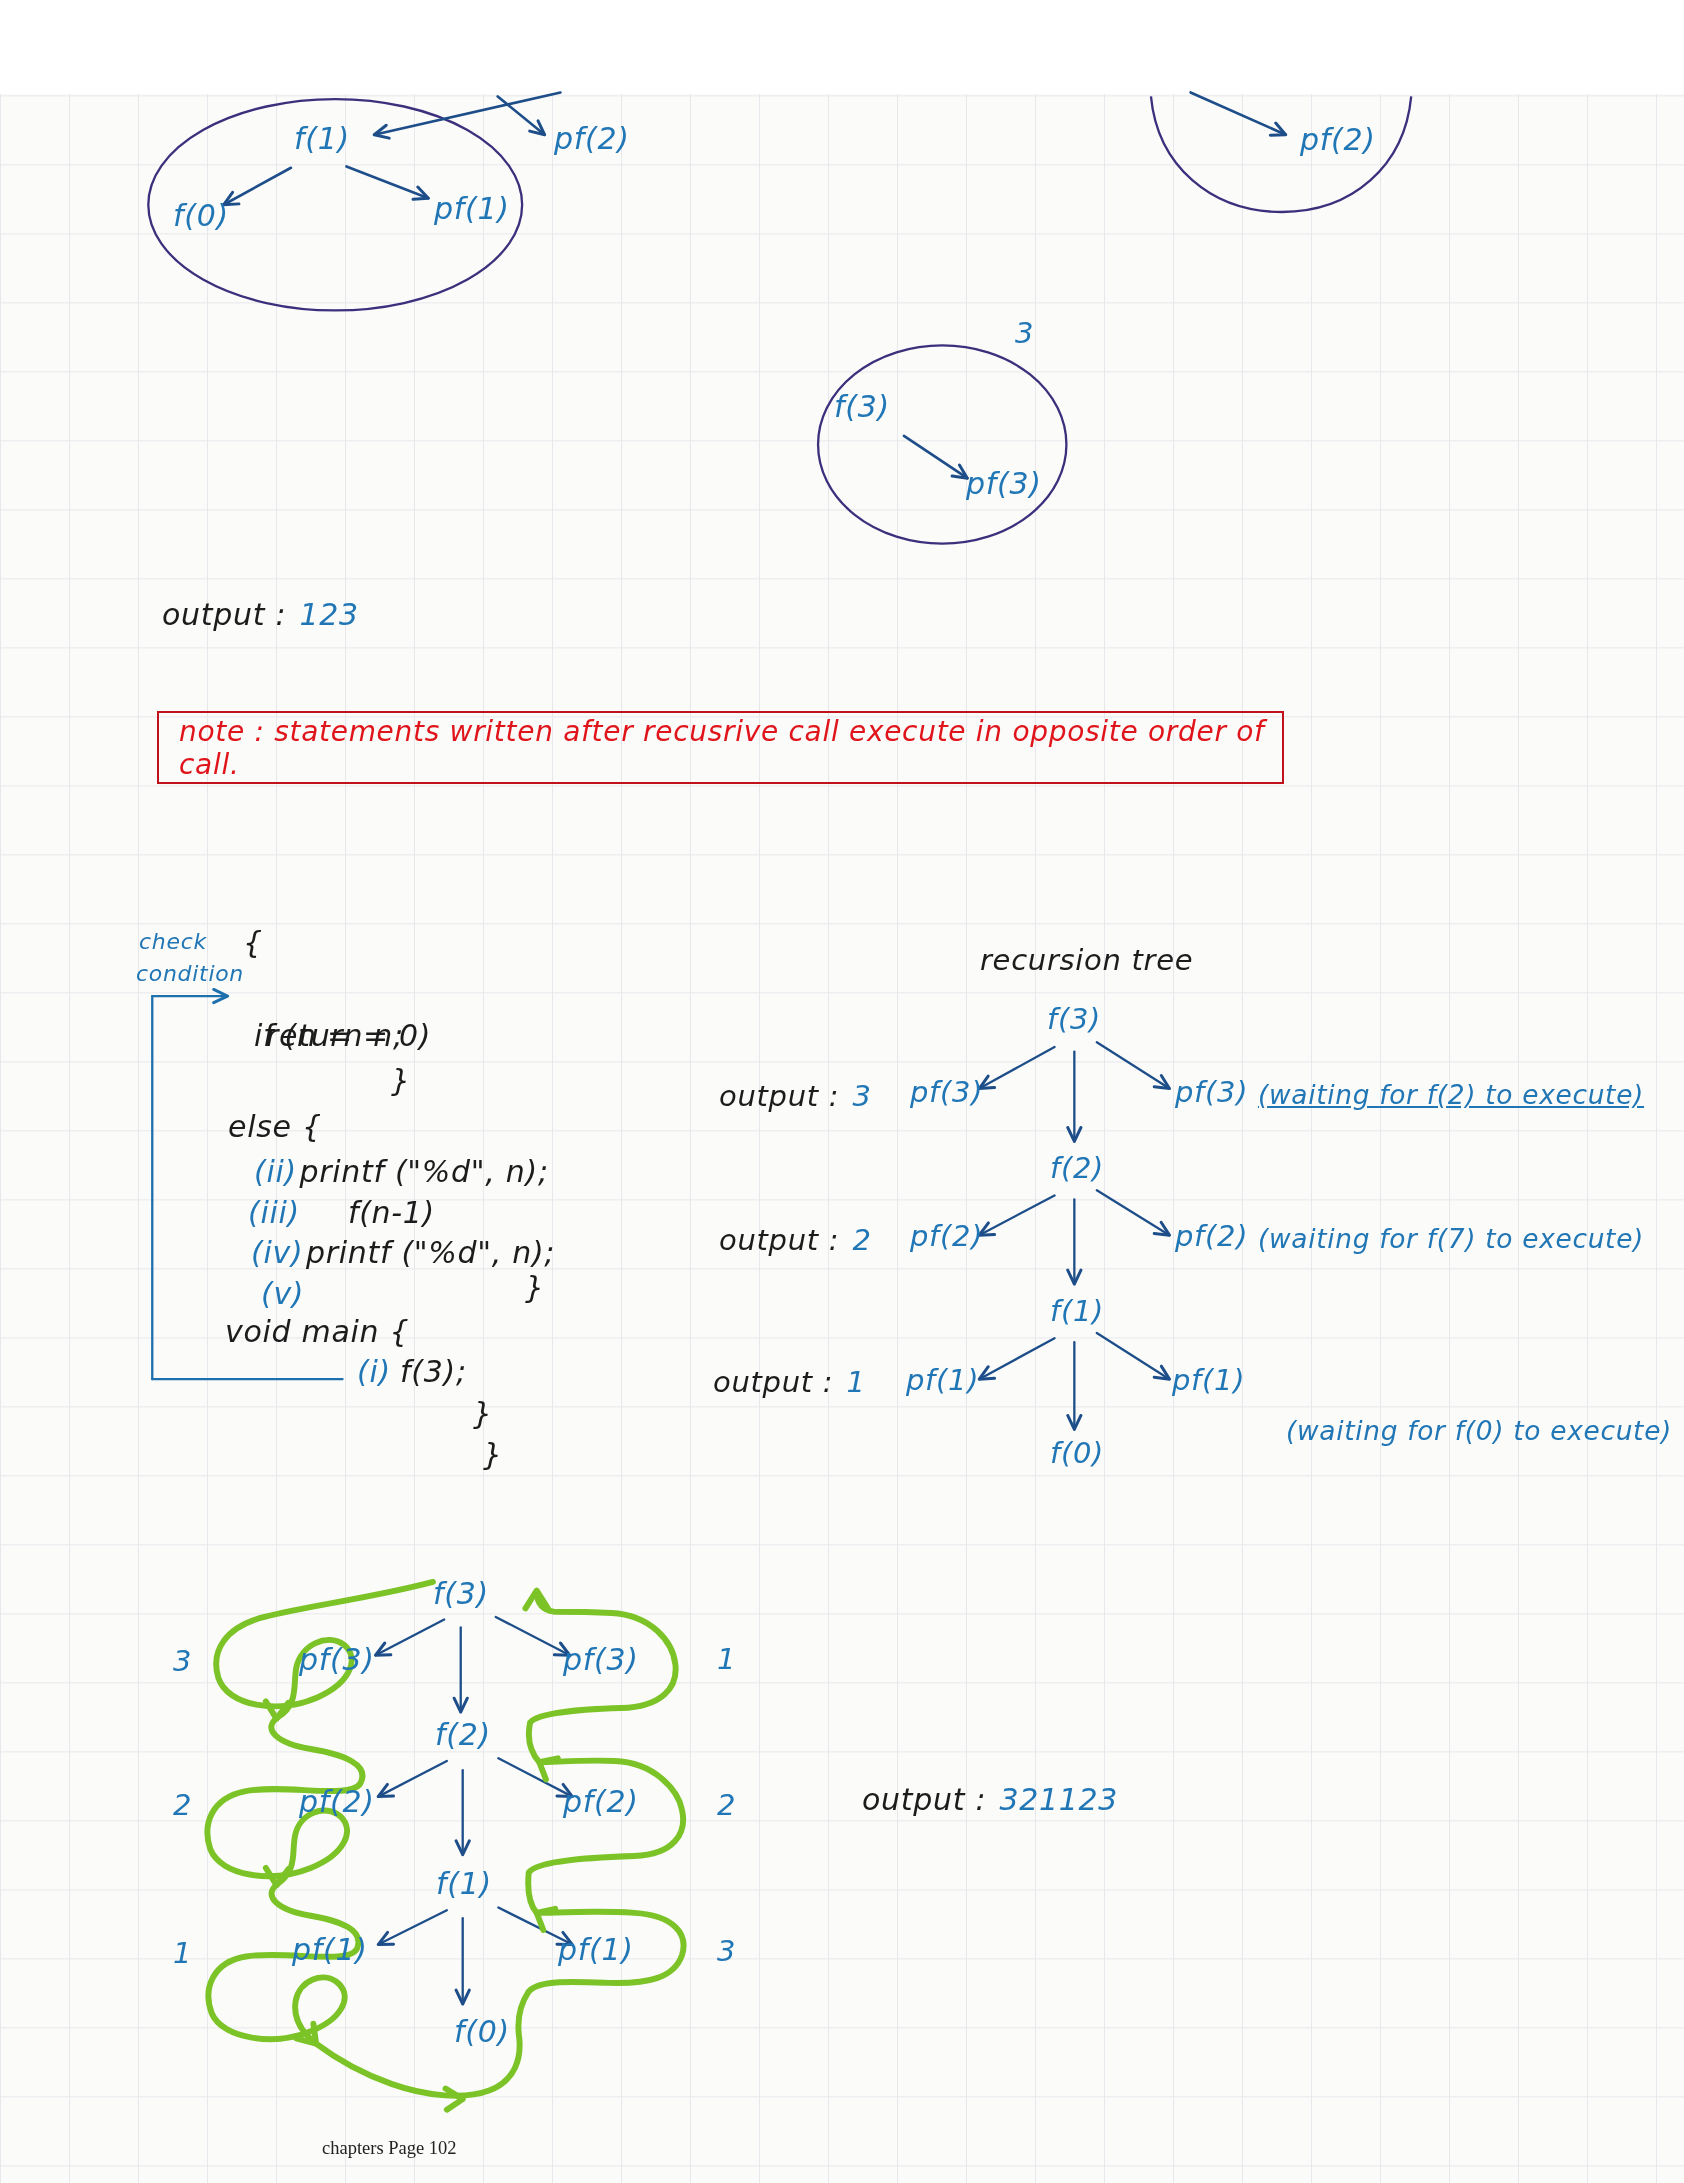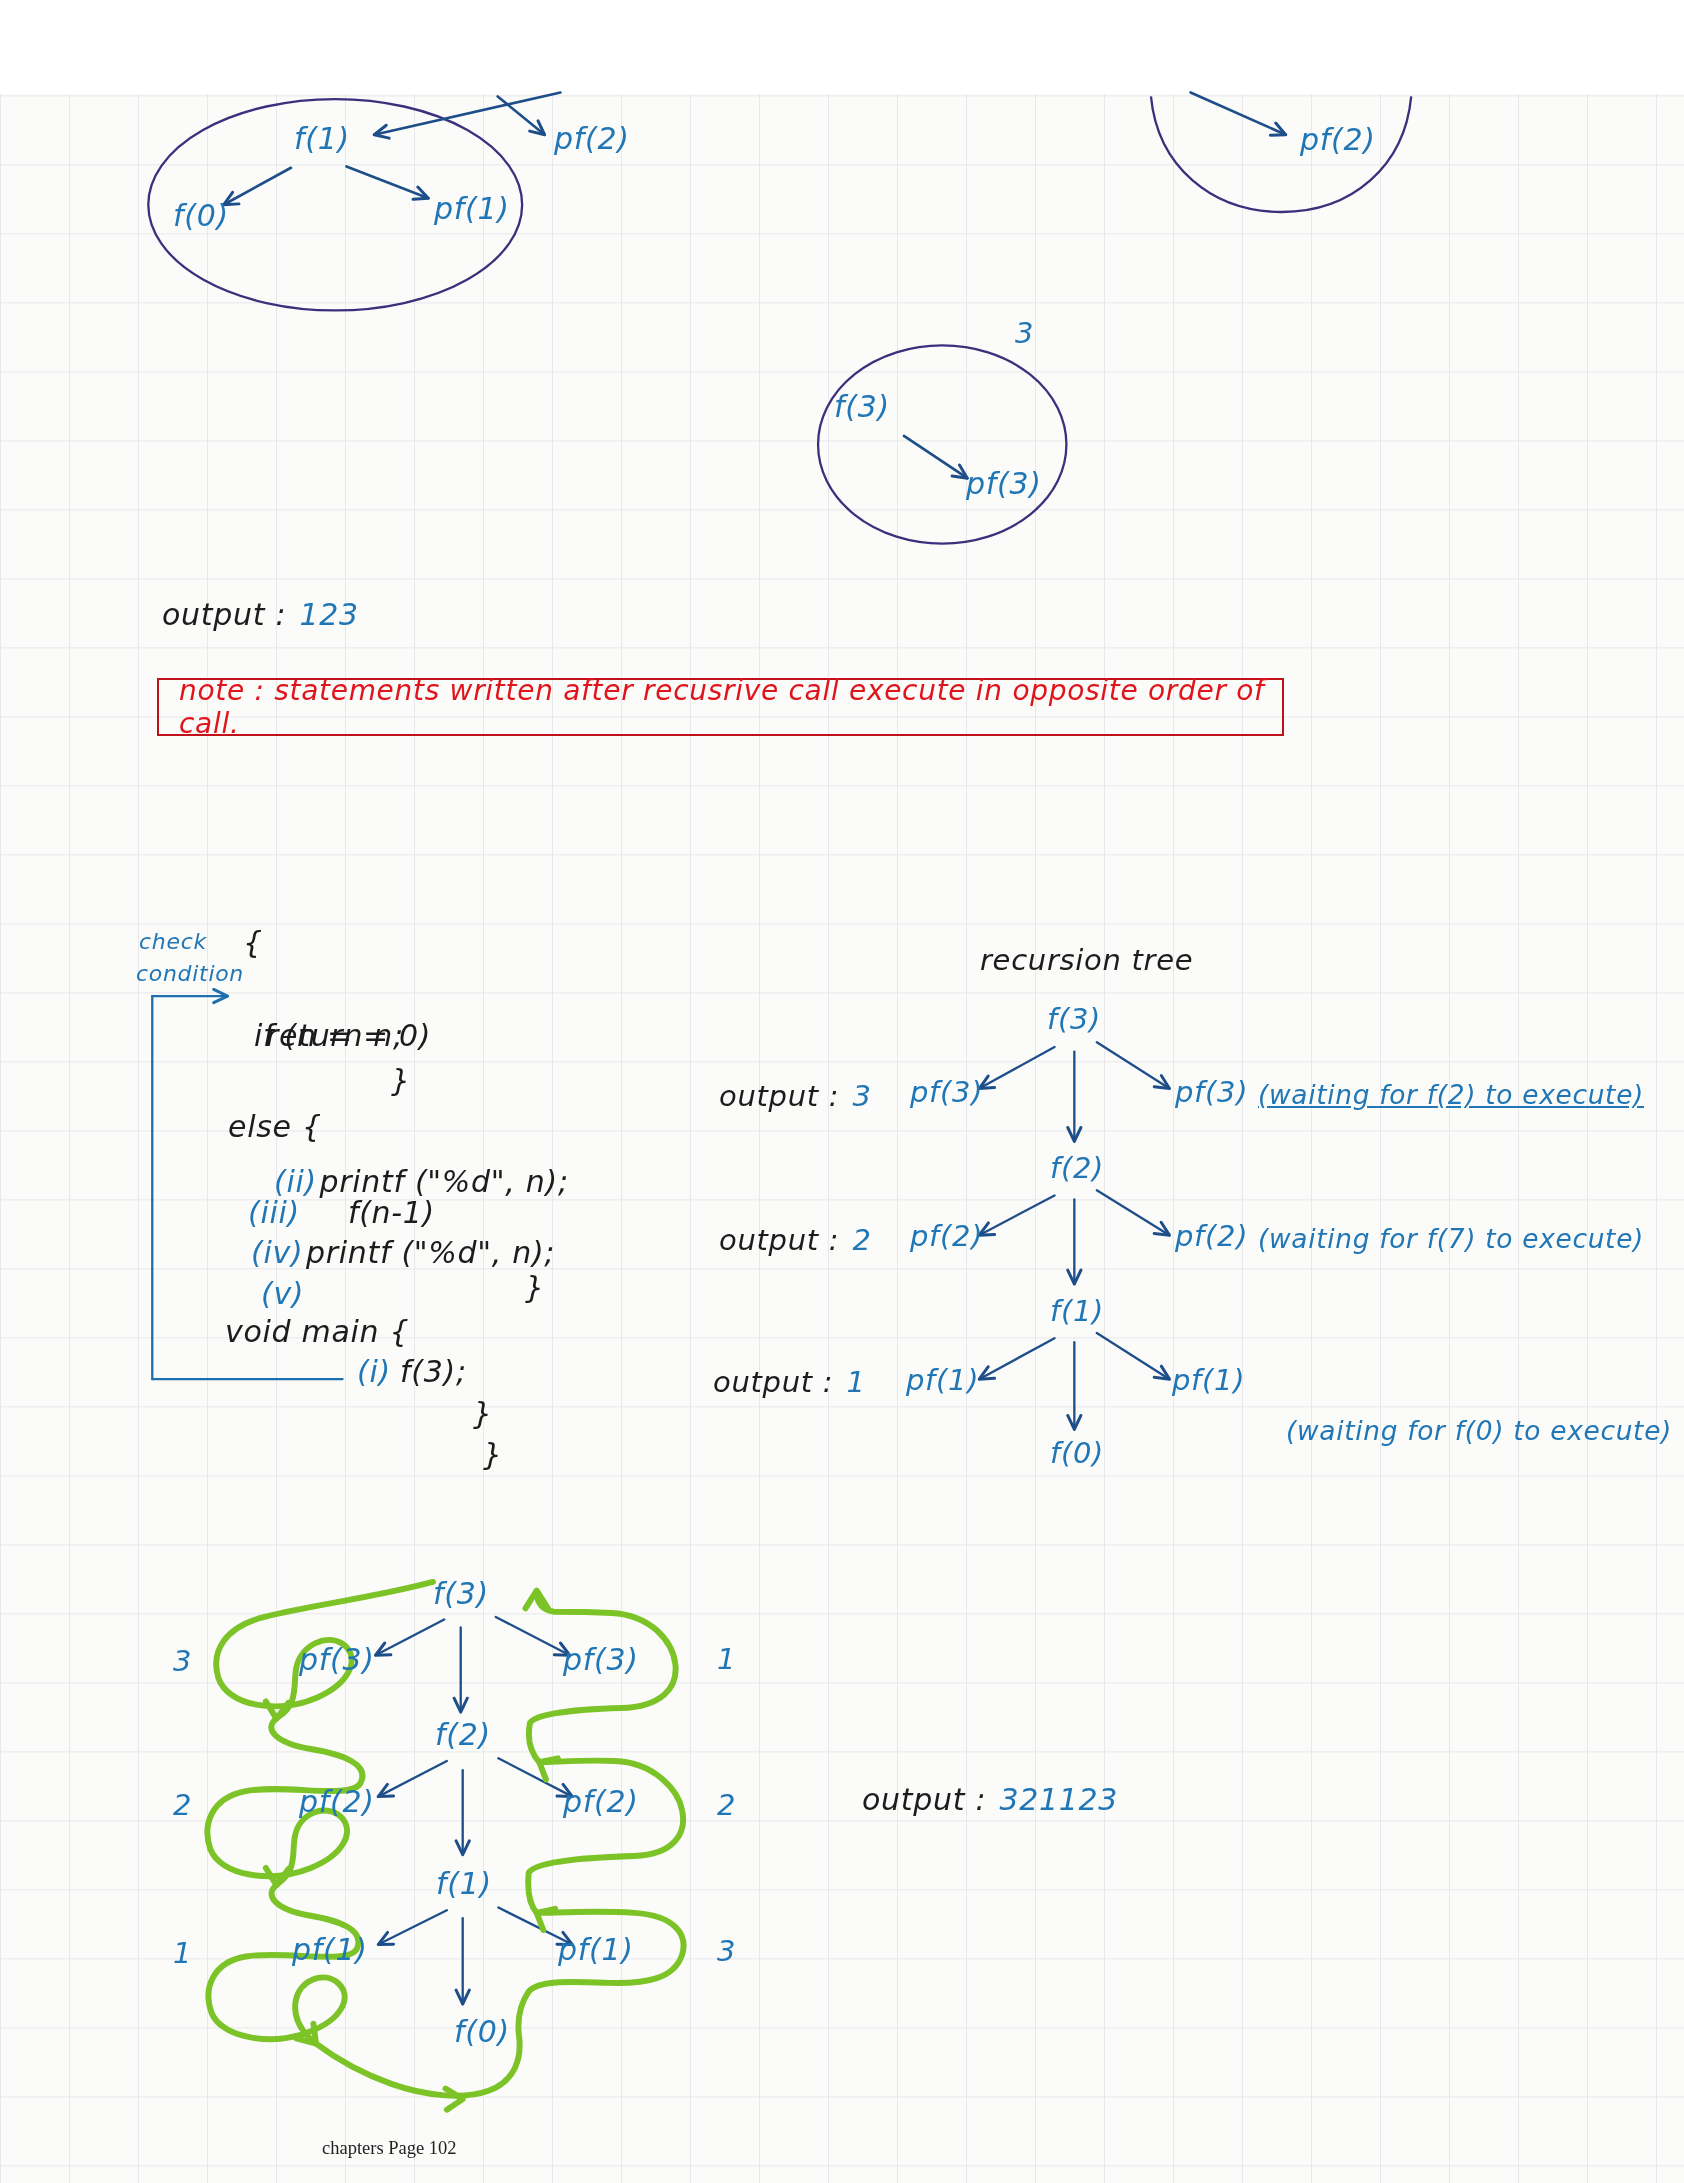--- a/index.html
+++ b/index.html
@@ -25,21 +25,21 @@
   .black{color:#1c1c1c;}
   .red{color:#e0151b;}
   .fs46{font-size:30px;}
   .fs44{font-size:29px;}
   .fs42{font-size:28px;}
   .fs40{font-size:26.4px;}
   .fs33{font-size:22px;}
   .outrow{display:flex;gap:13.2px;align-items:baseline;text-align:center;}
   .codeline{display:flex;gap:2.6px;align-items:baseline;}
   .notebox{
-    position:absolute;left:157px;top:678px;width:1127px;height:58px;
+    position:absolute;left:157px;top:711px;width:1127px;height:73px;
     border:2.6px solid #c1121c;display:flex;align-items:center;
     padding-left:20px;box-sizing:border-box;z-index:3;background:transparent;
   }
   .footer{
     position:absolute;left:322px;top:2138px;z-index:3;
     font-family:"Liberation Serif",serif;font-style:normal;
     font-size:18.5px;color:#222222;letter-spacing:0;
   }
 </style>
 </head>
@@ -179,21 +179,21 @@
 
   <div class="lbl blue fs33" style="left:139px;top:930px;">check</div>
   <div class="lbl blue fs33" style="left:136px;top:962px;">condition</div>
 
   <span class="lbl black fs46" style="left:243px;top:927px;">{</span>
   <span class="lbl black fs46" style="left:254px;top:1020px;">if (n = = 0)</span>
   <span class="lbl black fs46" style="left:266px;top:1020px;">return n;</span>
   <span class="lbl black fs46" style="left:391px;top:1065px;">}</span>
   <span class="lbl black fs46" style="left:228px;top:1111px;">else {</span>
 
-  <div class="lbl codeline" style="left:274px;top:1156px;margin-top:10px;">
+  <div class="lbl codeline" style="left:254px;top:1156px;">
     <span class="blue fs46">(ii)</span>
     <span class="black fs46">printf ("%d", n);</span>
   </div>
   <div class="lbl codeline" style="left:248px;top:1197px;gap:48px;">
     <span class="blue fs46">(iii)</span>
     <span class="black fs46">f(n-1)</span>
   </div>
   <div class="lbl codeline" style="left:251px;top:1237px;">
     <span class="blue fs46">(iv)</span>
     <span class="black fs46">printf ("%d", n);</span>

